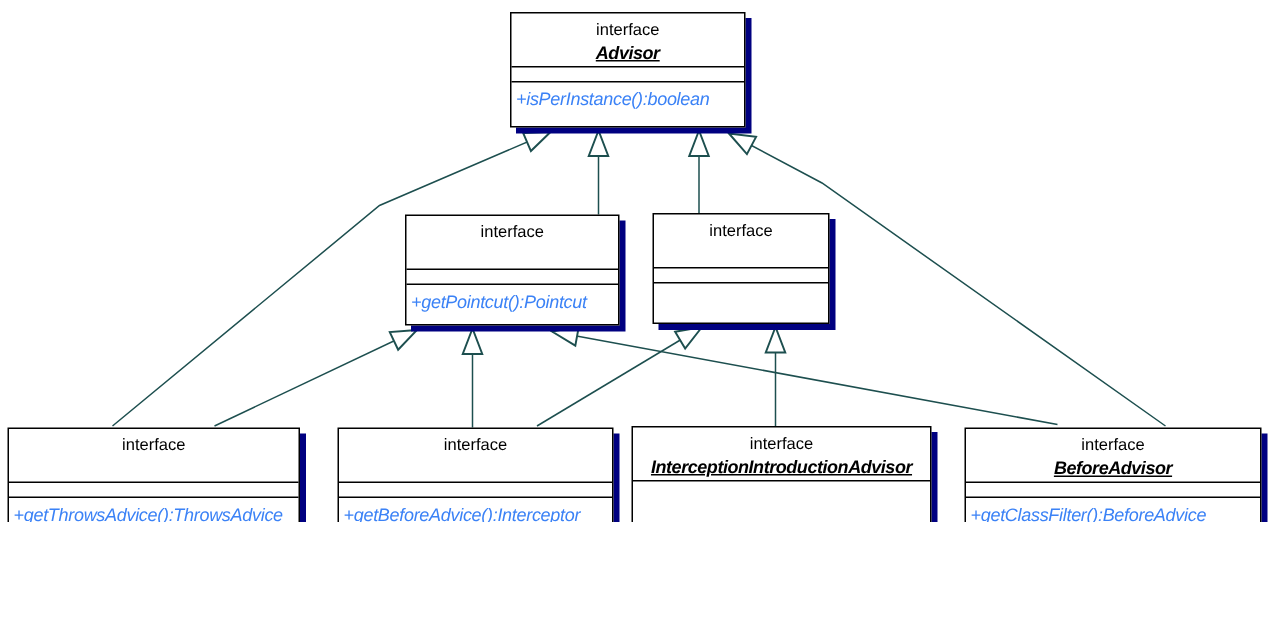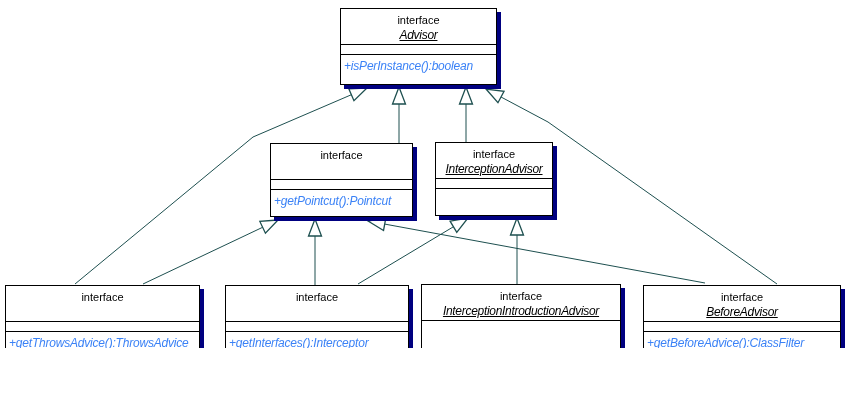--- a/index.html
+++ b/index.html
@@ -35,21 +35,21 @@
     white-space: nowrap;
   }
   .stereo {
     font-size: 11px;
     line-height: 14px;
     color: #000000;
   }
   .iname {
     font-size: 12px;
     line-height: 16px;
-    font-weight: normal;
+    font-weight: bold;
     font-style: italic;
     text-decoration: underline;
     letter-spacing: -0.3px;
     color: #000000;
   }
   .uml-attrs {
     flex: 0 0 9px;
     height: 9px;
     border-top: 1px solid #000000;
   }
@@ -113,21 +113,20 @@
     </div>
     <div class="uml-attrs"></div>
     <div class="uml-ops">
       <div class="method">+getPointcut():Pointcut</div>
     </div>
   </div>
 
   <div class="uml-box" style="left:435px; top:142px; width:118px; height:74px;">
     <div class="uml-title">
       <div class="stereo">interface</div>
-      <div class="iname">InterceptionAdvisor</div>
     </div>
     <div class="uml-attrs"></div>
     <div class="uml-ops"></div>
   </div>
 
   <div class="uml-box" style="left:5px; top:285px; width:195px; height:69px;">
     <div class="uml-title">
       <div class="stereo">interface</div>
     </div>
     <div class="uml-attrs"></div>
@@ -135,36 +134,36 @@
       <div class="method">+getThrowsAdvice():ThrowsAdvice</div>
     </div>
   </div>
 
   <div class="uml-box" style="left:225px; top:285px; width:184px; height:69px;">
     <div class="uml-title">
       <div class="stereo">interface</div>
     </div>
     <div class="uml-attrs"></div>
     <div class="uml-ops">
-      <div class="method">+getInterfaces():Interceptor</div>
+      <div class="method">+getBeforeAdvice():Interceptor</div>
     </div>
   </div>
 
   <div class="uml-box" style="left:421px; top:284px; width:200px; height:106px;">
     <div class="uml-title">
       <div class="stereo">interface</div>
       <div class="iname">InterceptionIntroductionAdvisor</div>
     </div>
     <div class="uml-attrs"></div>
   </div>
 
   <div class="uml-box" style="left:643px; top:285px; width:198px; height:69px;">
     <div class="uml-title">
       <div class="stereo">interface</div>
       <div class="iname">BeforeAdvisor</div>
     </div>
     <div class="uml-attrs"></div>
     <div class="uml-ops">
-      <div class="method">+getBeforeAdvice():ClassFilter</div>
+      <div class="method">+getClassFilter():BeforeAdvice</div>
     </div>
   </div>
 
 </div>
 
 </body></html>

